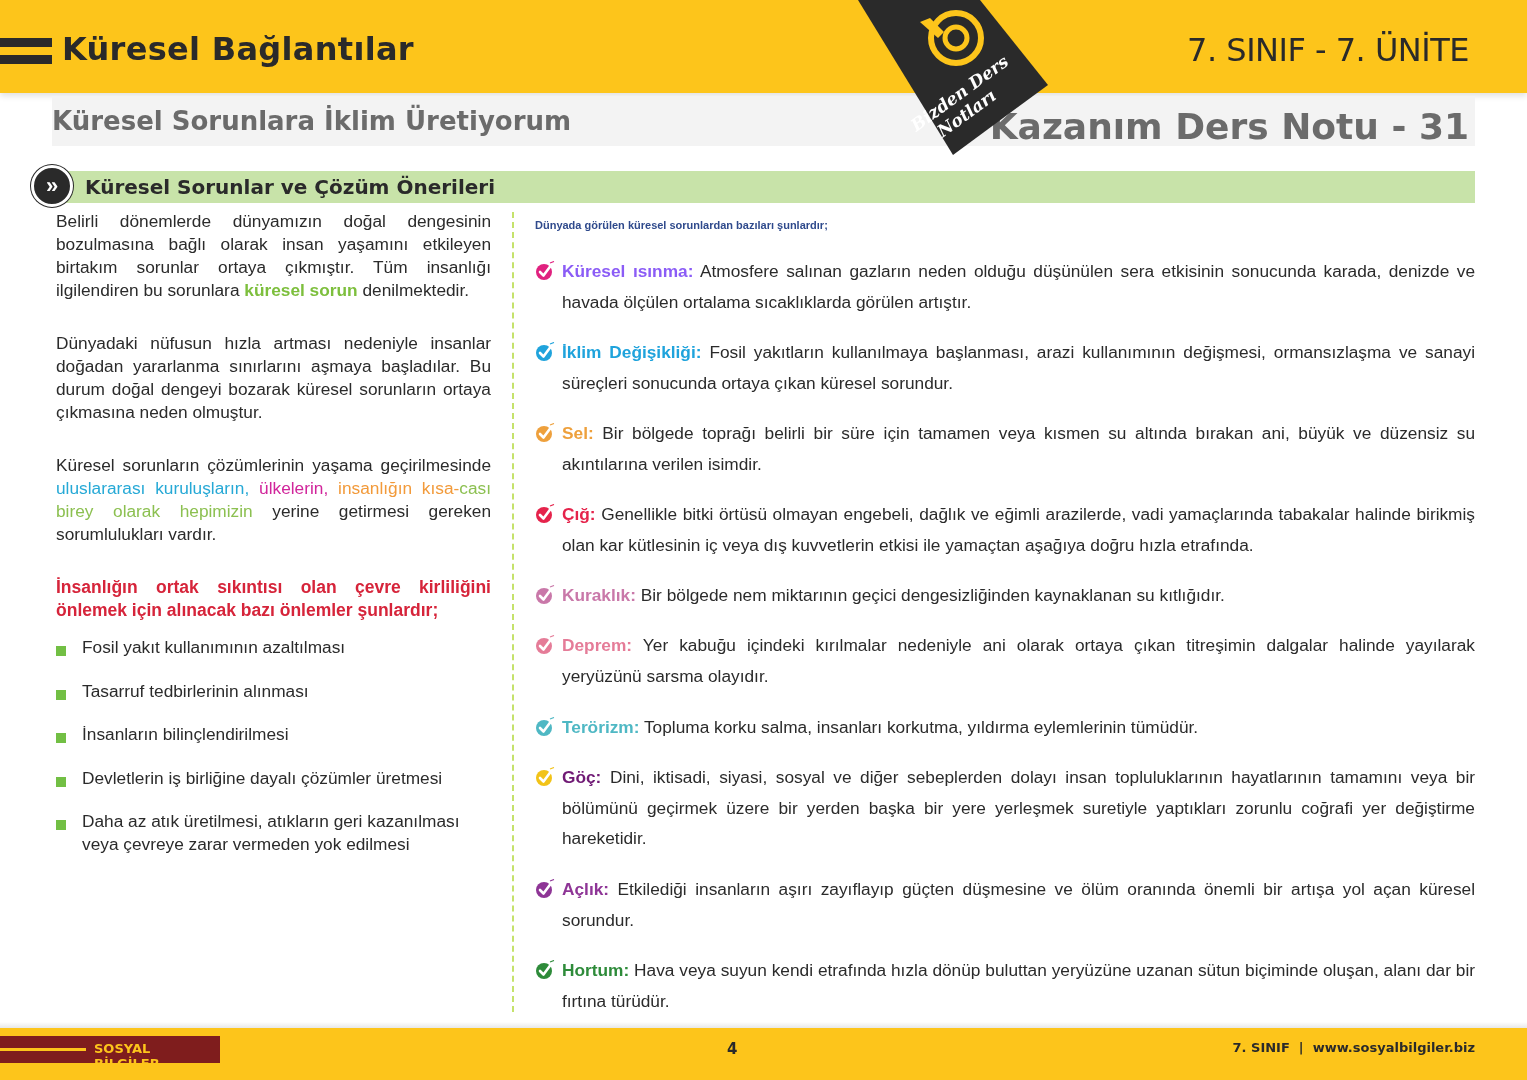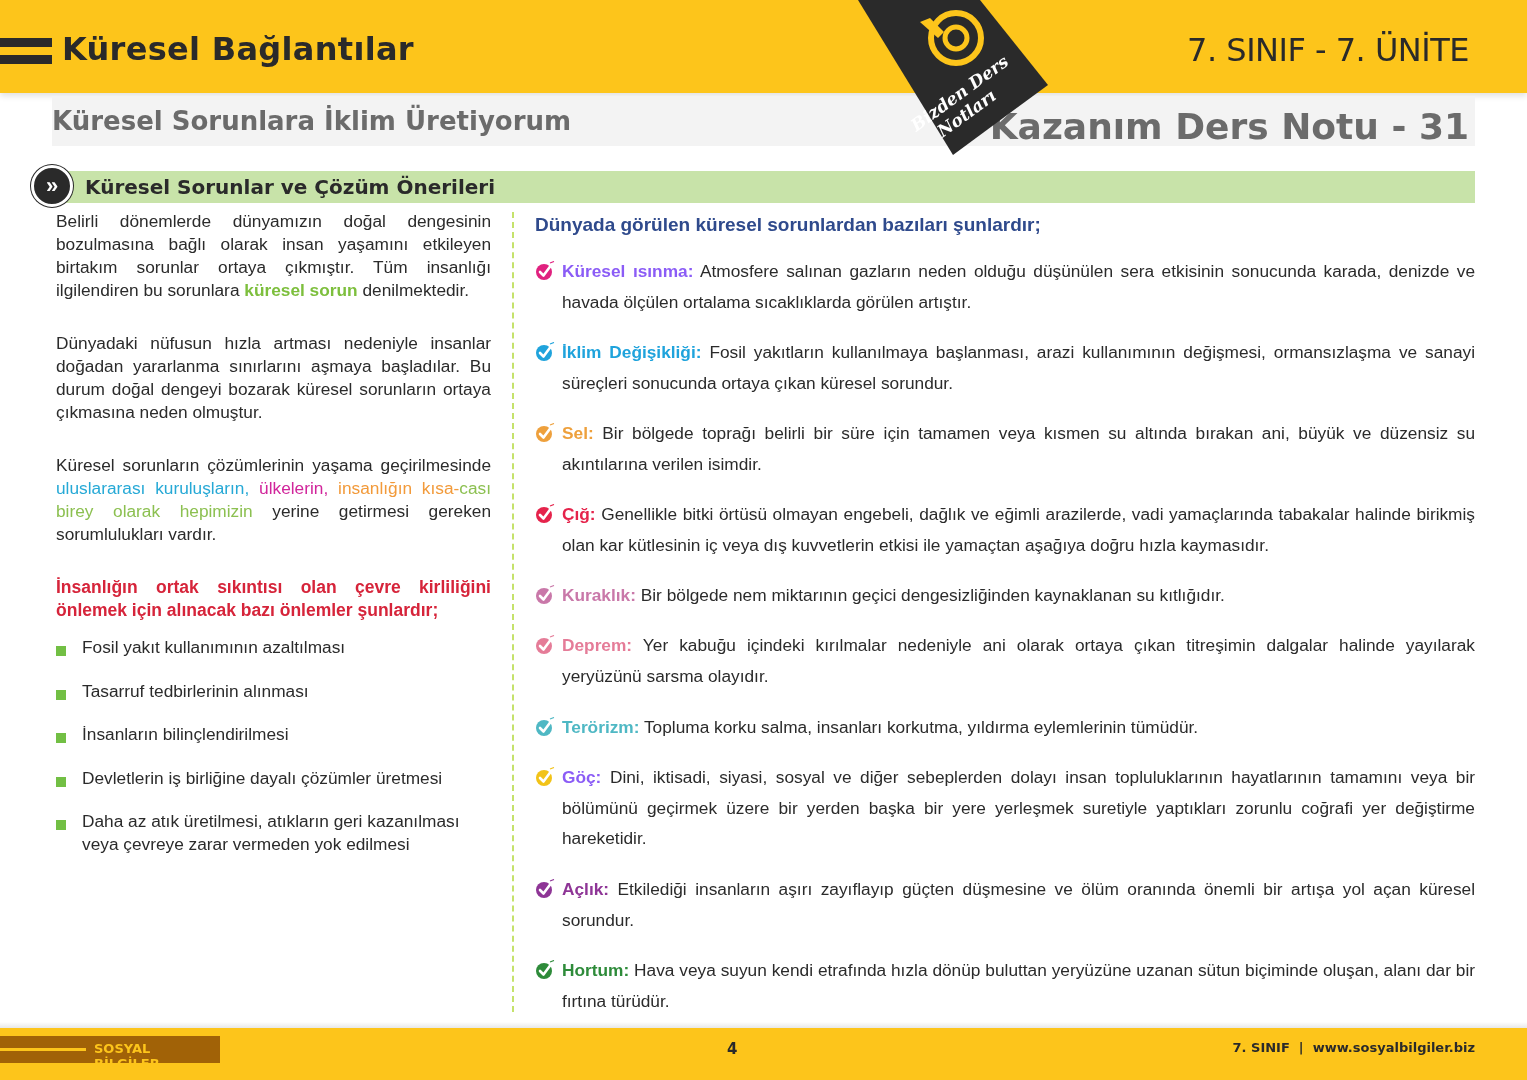--- a/index.html
+++ b/index.html
@@ -36,29 +36,29 @@
   .c-lgreen { color: #8cc051; }
   .red-head { color: #d6243a; font-weight: bold; font-size: 17.5px; margin-top: 10px; margin-bottom: 14px; }
   .bullets { list-style: none; }
   .bullets li { position: relative; padding-left: 26px; margin-bottom: 20.5px; }
   .bullets li .sq { position: absolute; left: 0; top: 10px; width: 10px; height: 10px; background: #72bf44; }
 
   .divider { position: absolute; left: 512px; top: 212px; width: 0; height: 800px; border-left: 2px dashed #c5e26b; }
 
   
   .right-col { position: absolute; left: 535px; top: 210px; width: 940px; font-size: 17.3px; line-height: 30.8px; }
-  .right-head { color: #2f4a8c; font-weight: bold; font-size: 19px; margin-bottom: 15px; }
+  .right-head { color: #2f4a8c; font-weight: bold; font-size: 11px; margin-bottom: 15px; }
   .item { position: relative; padding-left: 27px; margin-bottom: 19.5px; text-align: justify; text-align-last: left; }
   .item .chk { position: absolute; left: 0; top: 5px; width: 20px; height: 20px; }
   .item .term { font-weight: bold; }
 
   
   .footer-shadow { position: absolute; left: 0; top: 1022px; width: 1527px; height: 6px; background: linear-gradient(#fff, #e8e8e8); }
   .footer { position: absolute; left: 0; top: 1028px; width: 1527px; height: 52px; background: #fdc51b; }
-  .footer-tag { position: absolute; left: 0; top: 1036px; width: 220px; height: 27px; background: #a16207; }
+  .footer-tag { position: absolute; left: 0; top: 1036px; width: 220px; height: 27px; background: #7f1d1d; }
   .footer-tag .line { position: absolute; left: 0; top: 12px; width: 86px; height: 3px; background: #fdc51b; }
   .footer-tag .label { position: absolute; left: 94px; top: 5px; font-family: "DejaVu Sans", sans-serif; font-weight: bold; font-size: 13px; color: #fdc51b; }
   .page-num { position: absolute; left: 727px; top: 1040px; font-family: "DejaVu Sans", sans-serif; font-size: 15px; font-weight: bold; color: #2a2a2a; }
   .footer-right { position: absolute; right: 52px; top: 1040px; font-family: "DejaVu Sans", sans-serif; font-size: 13px; font-weight: bold; color: #2a2a2a; }
 </style>
 </head>
 <body>
 
 <div class="top-band"></div>
 <div class="top-bars">
@@ -122,41 +122,41 @@
         </svg><span class="term" style="color:#1fa3dc">İklim Değişikliği:</span><span> Fosil yakıtların kullanılmaya başlanması, arazi kullanımının değişmesi, ormansızlaşma ve sanayi süreçleri sonucunda ortaya çıkan küresel sorundur.</span></div>
       <div class="item"><svg class="chk" viewBox="0 0 20 20">
           <circle cx="9" cy="11" r="8" fill="#eea03c"></circle>
           <path d="M5 11 L8.5 14.5 L17 3" fill="none" stroke="#fff" stroke-width="2.6" stroke-linecap="round" stroke-linejoin="round"></path>
           <path d="M15 2 L19 0.5" stroke="#eea03c" stroke-width="1.2"></path>
         </svg><span class="term" style="color:#eea03c">Sel:</span><span> Bir bölgede toprağı belirli bir süre için tamamen veya kısmen su altında bırakan ani, büyük ve düzensiz su akıntılarına verilen isimdir.</span></div>
       <div class="item"><svg class="chk" viewBox="0 0 20 20">
           <circle cx="9" cy="11" r="8" fill="#e5234b"></circle>
           <path d="M5 11 L8.5 14.5 L17 3" fill="none" stroke="#fff" stroke-width="2.6" stroke-linecap="round" stroke-linejoin="round"></path>
           <path d="M15 2 L19 0.5" stroke="#e5234b" stroke-width="1.2"></path>
-        </svg><span class="term" style="color:#e5234b">Çığ:</span><span> Genellikle bitki örtüsü olmayan engebeli, dağlık ve eğimli arazilerde, vadi yamaçlarında tabakalar halinde birikmiş olan kar kütlesinin iç veya dış kuvvetlerin etkisi ile yamaçtan aşağıya doğru hızla kaymasıdır.</span></div>
+        </svg><span class="term" style="color:#e5234b">Çığ:</span><span> Genellikle bitki örtüsü olmayan engebeli, dağlık ve eğimli arazilerde, vadi yamaçlarında tabakalar halinde birikmiş olan kar kütlesinin iç veya dış kuvvetlerin etkisi ile yamaçtan aşağıya doğru hızla etrafında.</span></div>
       <div class="item"><svg class="chk" viewBox="0 0 20 20">
           <circle cx="9" cy="11" r="8" fill="#c978a9"></circle>
           <path d="M5 11 L8.5 14.5 L17 3" fill="none" stroke="#fff" stroke-width="2.6" stroke-linecap="round" stroke-linejoin="round"></path>
           <path d="M15 2 L19 0.5" stroke="#c978a9" stroke-width="1.2"></path>
         </svg><span class="term" style="color:#c978a9">Kuraklık:</span><span> Bir bölgede nem miktarının geçici dengesizliğinden kaynaklanan su kıtlığıdır.</span></div>
       <div class="item"><svg class="chk" viewBox="0 0 20 20">
           <circle cx="9" cy="11" r="8" fill="#e57c98"></circle>
           <path d="M5 11 L8.5 14.5 L17 3" fill="none" stroke="#fff" stroke-width="2.6" stroke-linecap="round" stroke-linejoin="round"></path>
           <path d="M15 2 L19 0.5" stroke="#e57c98" stroke-width="1.2"></path>
         </svg><span class="term" style="color:#e57c98">Deprem:</span><span> Yer kabuğu içindeki kırılmalar nedeniyle ani olarak ortaya çıkan titreşimin dalgalar halinde yayılarak yeryüzünü sarsma olayıdır.</span></div>
       <div class="item"><svg class="chk" viewBox="0 0 20 20">
           <circle cx="9" cy="11" r="8" fill="#4fb8c4"></circle>
           <path d="M5 11 L8.5 14.5 L17 3" fill="none" stroke="#fff" stroke-width="2.6" stroke-linecap="round" stroke-linejoin="round"></path>
           <path d="M15 2 L19 0.5" stroke="#4fb8c4" stroke-width="1.2"></path>
         </svg><span class="term" style="color:#4fb8c4">Terörizm:</span><span> Topluma korku salma, insanları korkutma, yıldırma eylemlerinin tümüdür.</span></div>
       <div class="item"><svg class="chk" viewBox="0 0 20 20">
           <circle cx="9" cy="11" r="8" fill="#f2c318"></circle>
           <path d="M5 11 L8.5 14.5 L17 3" fill="none" stroke="#fff" stroke-width="2.6" stroke-linecap="round" stroke-linejoin="round"></path>
           <path d="M15 2 L19 0.5" stroke="#f2c318" stroke-width="1.2"></path>
-        </svg><span class="term" style="color:#8b5cf6">Göç:</span><span> Dini, iktisadi, siyasi, sosyal ve diğer sebeplerden dolayı insan topluluklarının hayatlarının tamamını veya bir bölümünü geçirmek üzere bir yerden başka bir yere yerleşmek suretiyle yaptıkları zorunlu coğrafi yer değiştirme hareketidir.</span></div>
+        </svg><span class="term" style="color:#701a75">Göç:</span><span> Dini, iktisadi, siyasi, sosyal ve diğer sebeplerden dolayı insan topluluklarının hayatlarının tamamını veya bir bölümünü geçirmek üzere bir yerden başka bir yere yerleşmek suretiyle yaptıkları zorunlu coğrafi yer değiştirme hareketidir.</span></div>
       <div class="item"><svg class="chk" viewBox="0 0 20 20">
           <circle cx="9" cy="11" r="8" fill="#8e3596"></circle>
           <path d="M5 11 L8.5 14.5 L17 3" fill="none" stroke="#fff" stroke-width="2.6" stroke-linecap="round" stroke-linejoin="round"></path>
           <path d="M15 2 L19 0.5" stroke="#8e3596" stroke-width="1.2"></path>
         </svg><span class="term" style="color:#8e3596">Açlık:</span><span> Etkilediği insanların aşırı zayıflayıp güçten düşmesine ve ölüm oranında önemli bir artışa yol açan küresel sorundur.</span></div>
       <div class="item"><svg class="chk" viewBox="0 0 20 20">
           <circle cx="9" cy="11" r="8" fill="#2e8b3a"></circle>
           <path d="M5 11 L8.5 14.5 L17 3" fill="none" stroke="#fff" stroke-width="2.6" stroke-linecap="round" stroke-linejoin="round"></path>
           <path d="M15 2 L19 0.5" stroke="#2e8b3a" stroke-width="1.2"></path>
         </svg><span class="term" style="color:#2e8b3a">Hortum:</span><span> Hava veya suyun kendi etrafında hızla dönüp buluttan yeryüzüne uzanan sütun biçiminde oluşan, alanı dar bir fırtına türüdür.</span></div>

